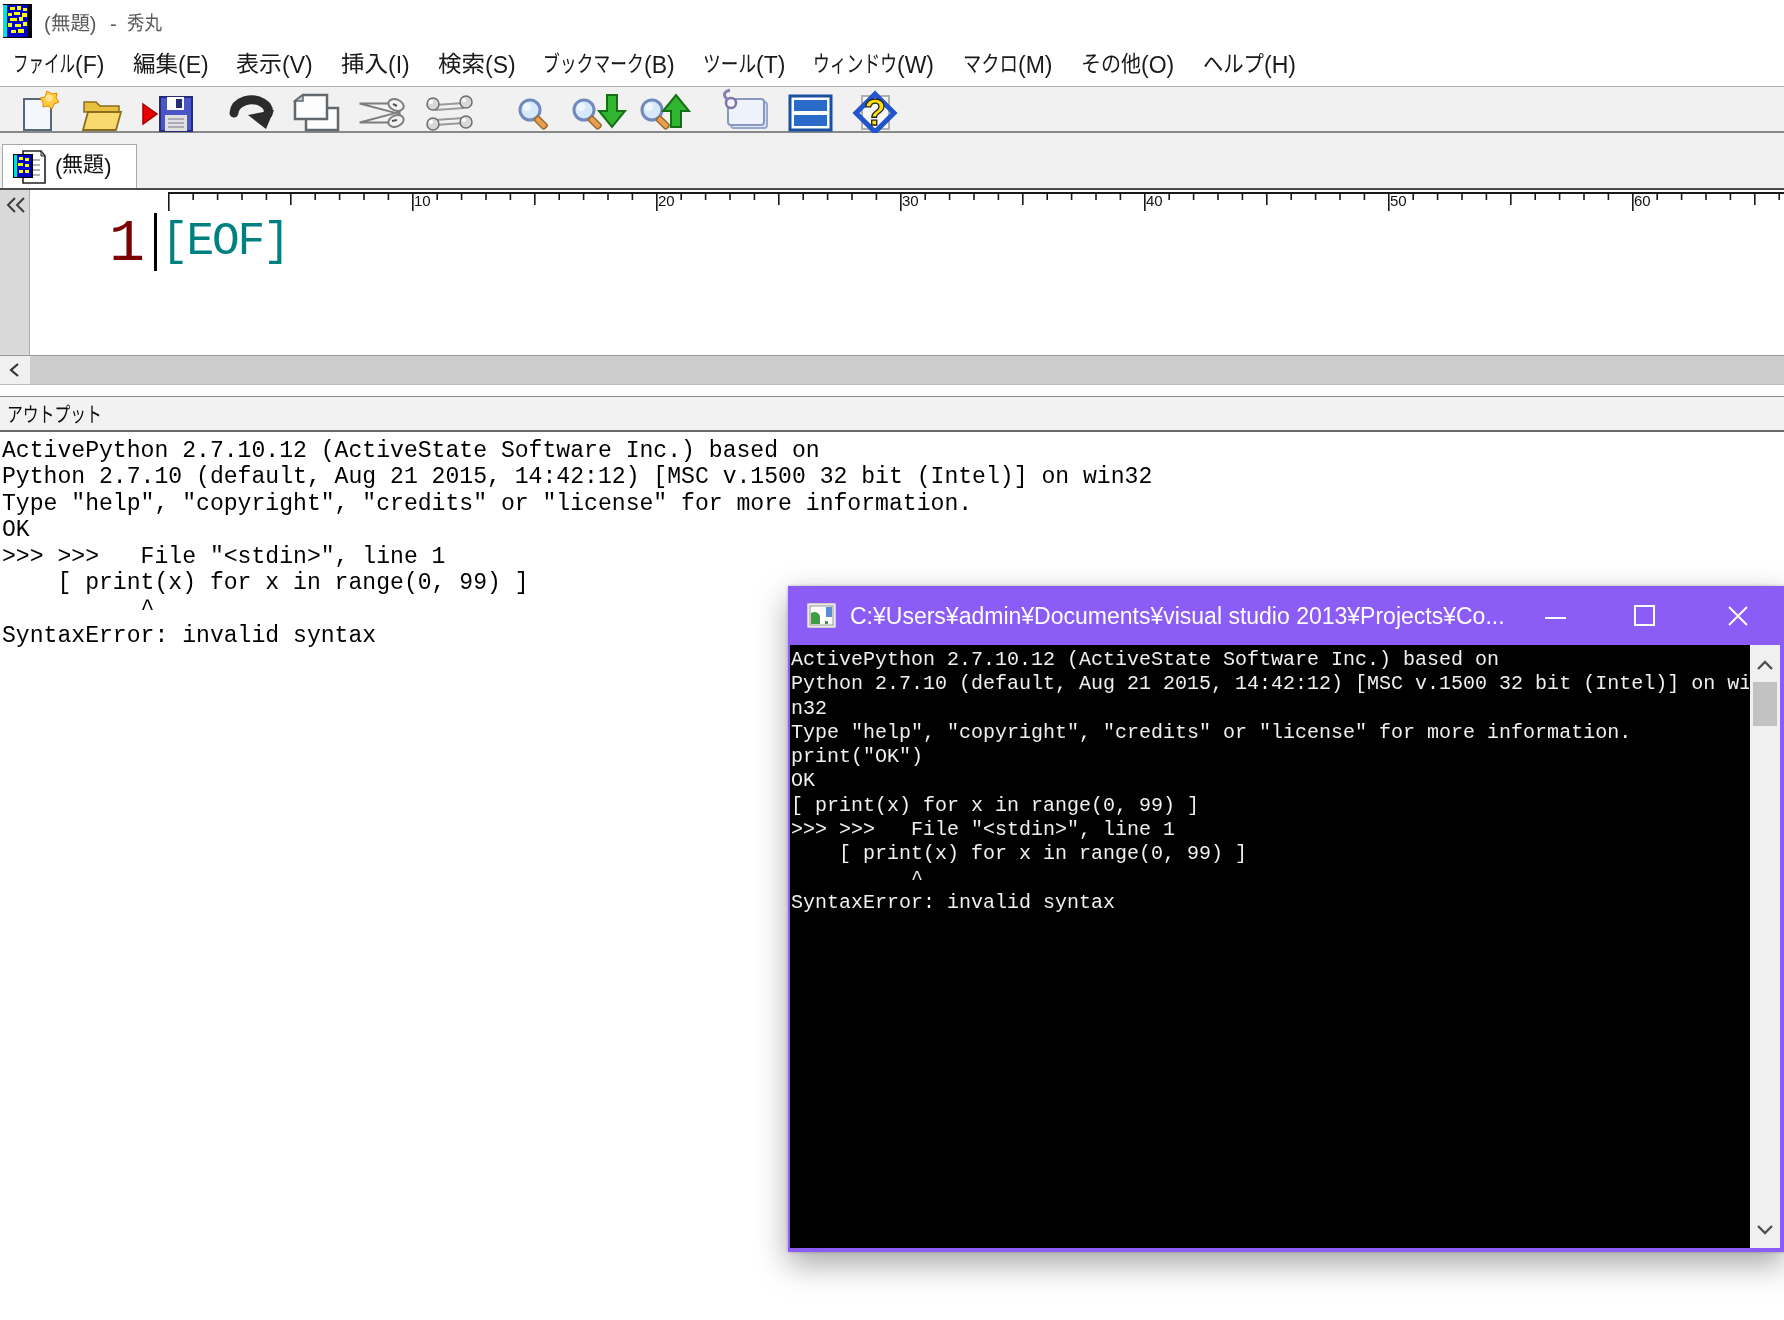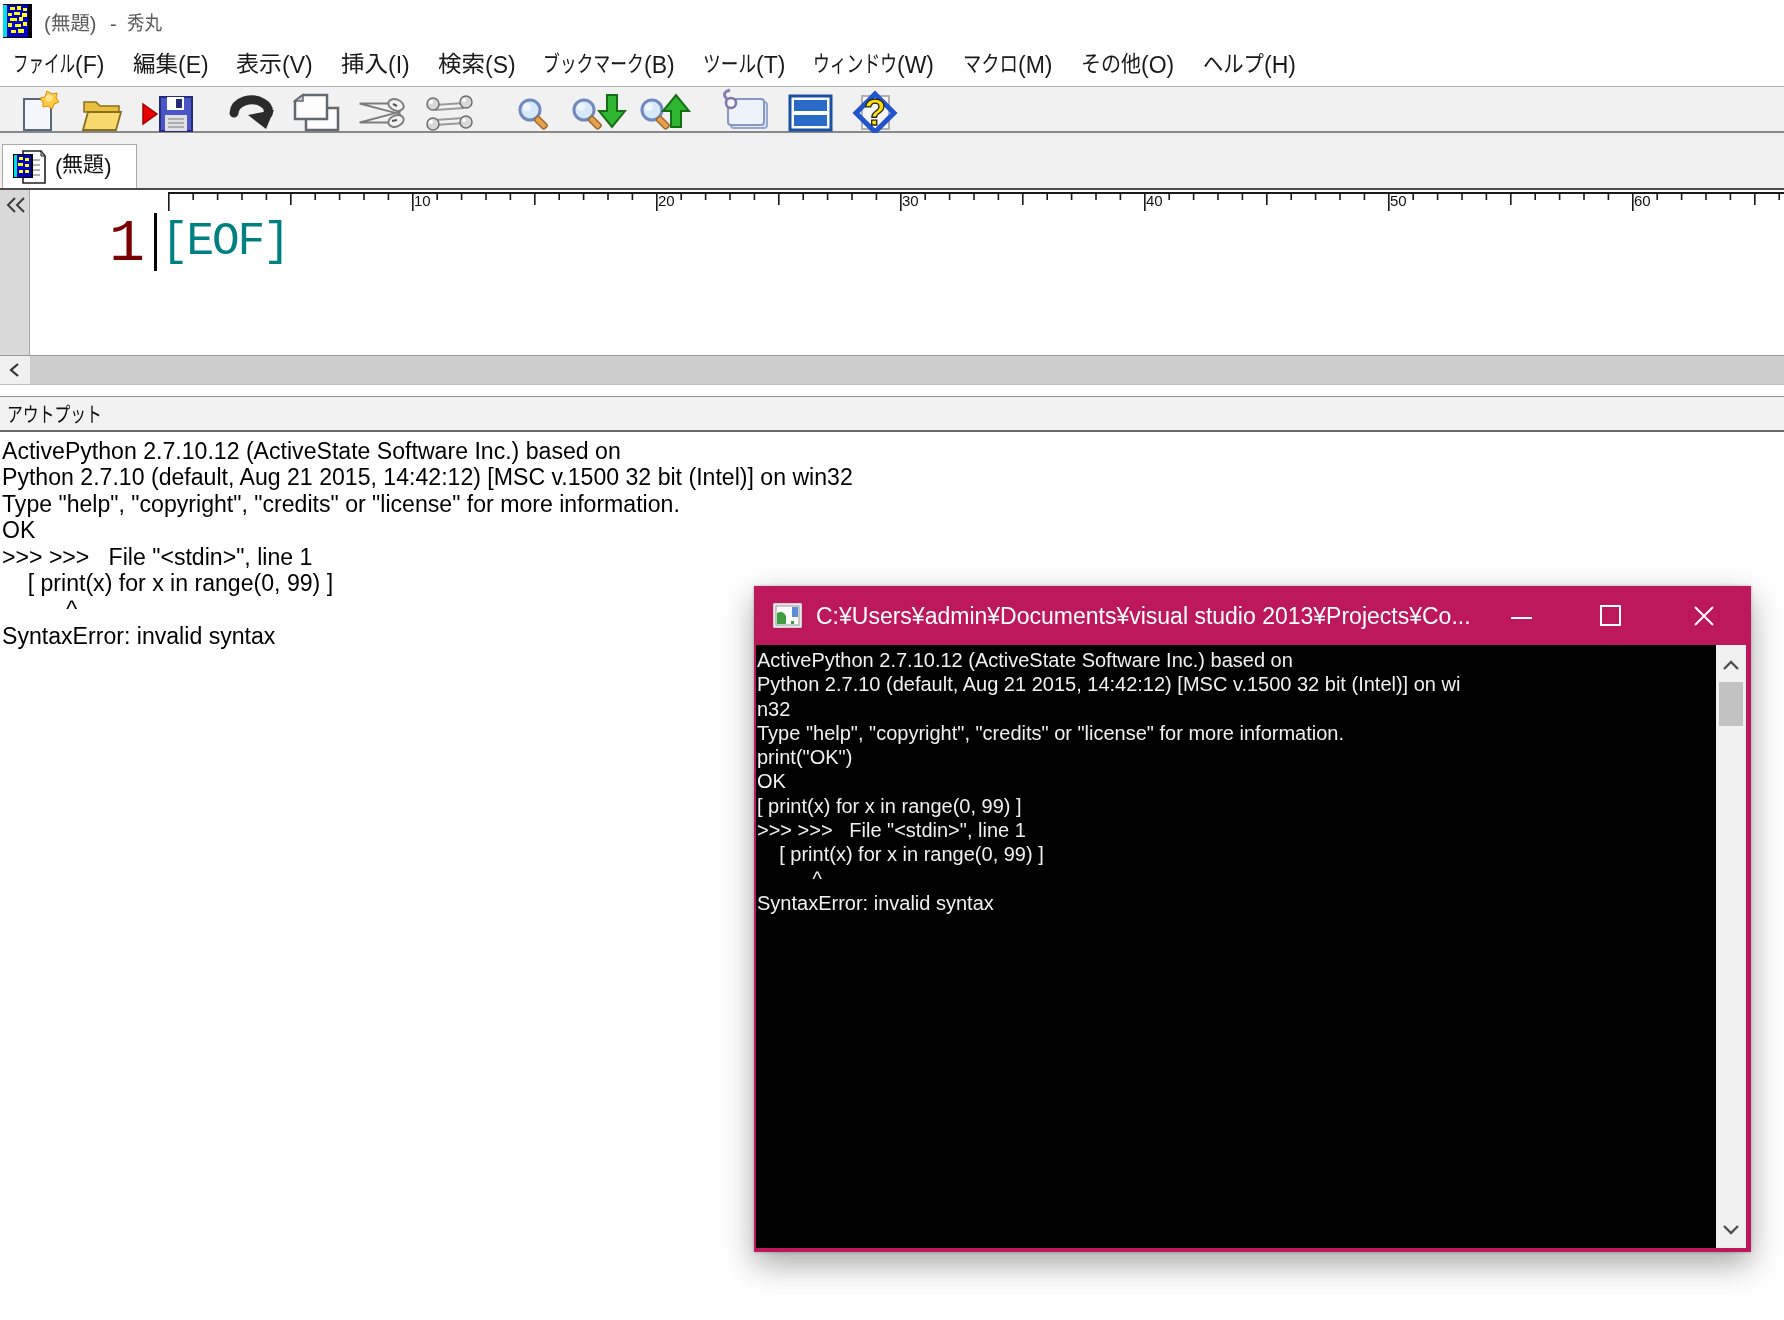--- a/index.html
+++ b/index.html
@@ -1,17 +1,17 @@
 <!DOCTYPE html>
 <html><head><meta charset="utf-8"><style>
 *{margin:0;padding:0;box-sizing:border-box}
 html,body{width:1784px;height:1320px;background:#fff;overflow:hidden;
  font-family:"Liberation Sans",sans-serif}
 .abs{position:absolute}
-pre{font-family:Liberation Sans, sans-serif;margin:0}
+pre{font-family:Liberation Mono, monospace;margin:0}
 </style></head>
 <body style="position:relative">
 
 <svg class="abs" style="left:3px;top:4px" width="29" height="34" viewBox="0 0 29 34">
 <rect x="0" y="0" width="29" height="34" fill="#000"></rect>
 <rect x="0" y="1" width="25" height="32" fill="#0000c8"></rect>
 <rect x="0" y="1" width="4" height="32" fill="#00e0e0"></rect>
 <g fill="#ffff00">
 <rect x="7" y="3" width="5" height="3"></rect>
       <rect x="14" y="2" width="4" height="4"></rect>
@@ -286,21 +286,21 @@
       <path transform="matrix(0.0158,0,0,-0.0210,79.0,20)" d="M337 88C337 51 335 2 330 -30H427C423 3 421 57 421 88L420 418C531 383 704 316 813 257L847 342C742 395 552 467 420 507V670C420 700 424 743 427 774H329C335 743 337 698 337 670C337 586 337 144 337 88Z"></path>
     </svg></div>
 <pre class="abs" style="left:2px;top:438px;font-size:23.1px;line-height:26.4px;color:#000">ActivePython 2.7.10.12 (ActiveState Software Inc.) based on
 Python 2.7.10 (default, Aug 21 2015, 14:42:12) [MSC v.1500 32 bit (Intel)] on win32
 Type "help", "copyright", "credits" or "license" for more information.
 OK
 &gt;&gt;&gt; &gt;&gt;&gt;   File "&lt;stdin&gt;", line 1
     [ print(x) for x in range(0, 99) ]
           ^
 SyntaxError: invalid syntax</pre>
-<div class="abs" style="left:754px;top:586px;width:997px;height:666px;background:#be185d;
+<div class="abs" style="left:788px;top:586px;width:997px;height:666px;background:#8b5cf6;
 box-shadow:0 12px 30px rgba(0,0,0,.35), 0 0 3px rgba(0,0,0,.25)">
 <svg class="abs" style="left:19px;top:17px" width="29" height="25" viewBox="0 0 29 25">
 <rect x="0" y="0" width="29" height="25" rx="2" fill="#e9e9e9" stroke="#b5b5b5"></rect>
 <rect x="3" y="3" width="23" height="19" fill="#fdfdfd" stroke="#9a9a9a"></rect>
 <path d="M4 21 V10 q6 -3 9 3 q3 6 8 5 v3z" fill="#3f9e3f"></path>
 <rect x="19" y="4" width="6" height="10" fill="#5b8ed6"></rect>
 <rect x="13" y="4" width="5" height="17" fill="#fff"></rect>
     </svg>
 <div class="abs" style="left:62px;top:17px;height:26px;line-height:26px;font-size:23px;color:#fff;white-space:nowrap">C:¥Users¥admin¥Documents¥visual studio 2013¥Projects¥Co...</div>
 <svg class="abs" style="left:745px;top:18px" width="230" height="26" viewBox="0 0 230 26">

